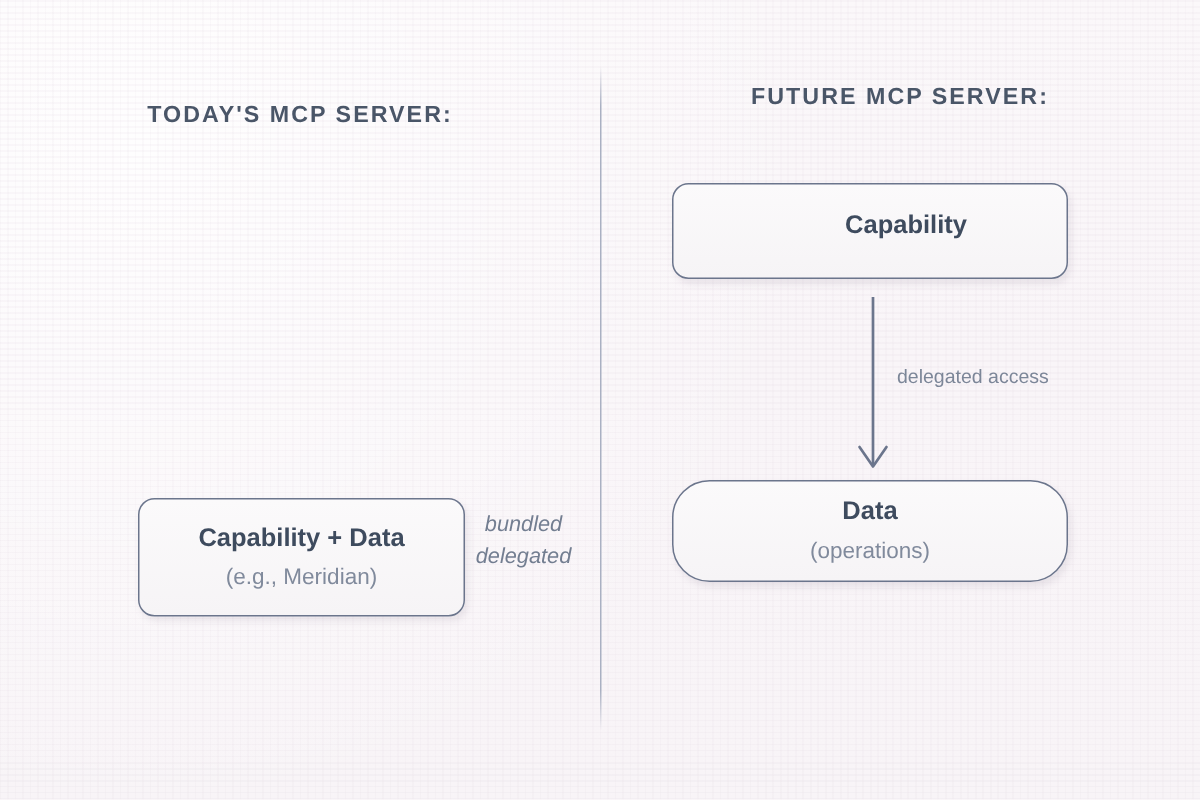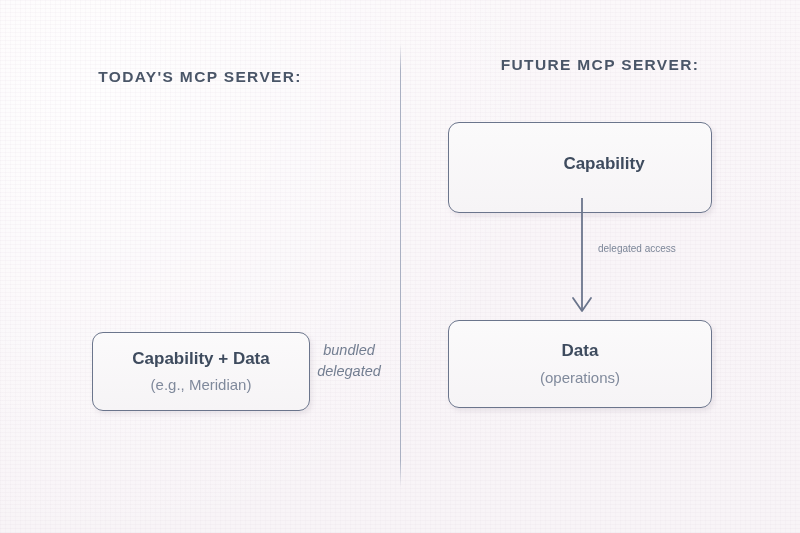--- a/index.html
+++ b/index.html
@@ -77,22 +77,22 @@
   }
   .node .subtitle {
     font-size: 15px;
     font-weight: normal;
     color: #808a9c;
     line-height: 1.2;
     white-space: nowrap;
   }
 
   #node-bundled    { left: 92px;  top: 332px; width: 218px; height: 79px; }
-  #node-capability { left: 448px; top: 122px; width: 264px; height: 91px; padding-left: 48px; }
-  #node-data       { left: 448px; top: 320px; width: 264px; height: 88px; }
+  #node-capability { left: 448px; top: 122px; width: 264px; height: 64px; padding-left: 48px; }
+  #node-data       { left: 448px; top: 320px; width: 264px; height: 68px; border-radius: 25px; }
 
   #annotation-bundled {
     position: absolute;
     left: 310px;
     top: 340px;
     width: 78px;
     text-align: center;
     font-size: 14.5px;
     font-style: italic;
     color: #737e91;
@@ -104,21 +104,21 @@
     left: 560px;
     top: 198px;
     width: 44px;
     height: 126px;
   }
 
   #arrow-label {
     position: absolute;
     left: 598px;
     top: 243px;
-    font-size: 10px;
+    font-size: 13px;
     color: #7c8698;
     white-space: nowrap;
   }
 </style>
 </head>
 <body>
 
 <div id="canvas">
 
   <div id="noise"></div>

